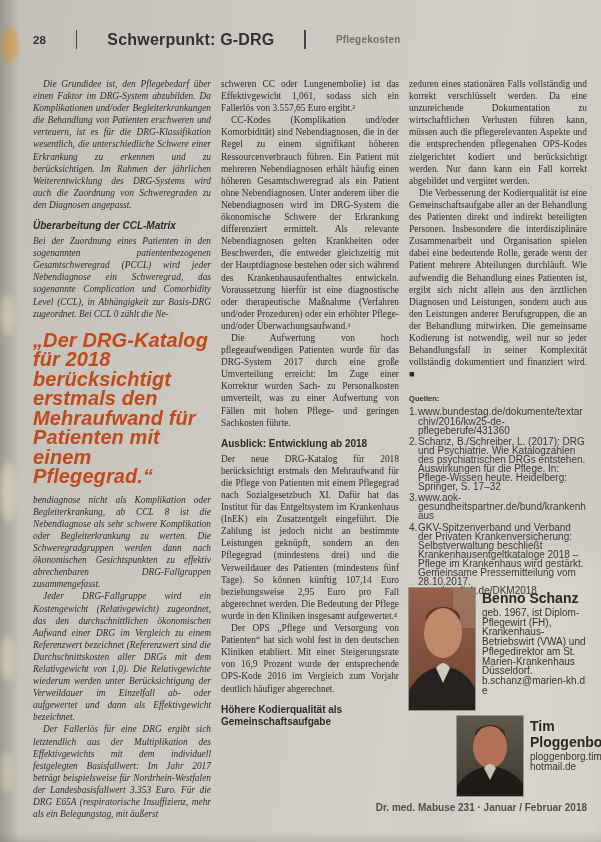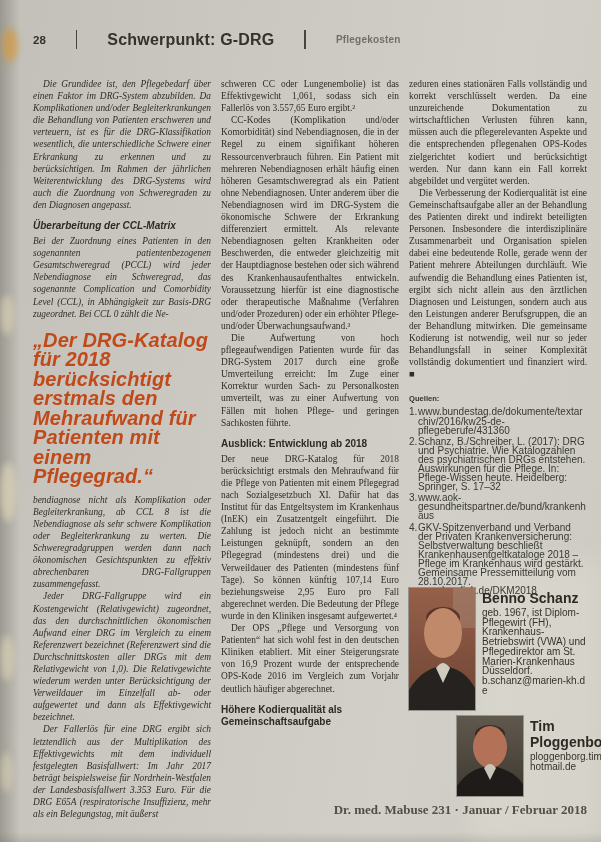--- a/index.html
+++ b/index.html
@@ -60,22 +60,22 @@
   .author1 { top:588px; }
   .author2 { top:716px;padding-left:48px; }
   .author-photo { flex:0 0 66px; background:#555; box-shadow:0 0 0 1px rgba(60,58,50,0.4); }
   .author-photo svg { display:block; width:66px; }
   .author-bio { flex:1; padding-top:2px; }
   .author-name { font-size:14px; font-weight:bold; color:#2b2a24; margin-bottom:2px; }
   .author-text, .author-email { font-size:10px; line-height:9.7px; color:#34332d; }
   .author-email { word-break:break-all; }
 
   
-  .page-footer { position:absolute; right:14px; top:802px; font-family:Liberation Serif, serif;
-    font-size:13px; font-weight:bold; color:#514f48; }
+  .page-footer { position:absolute; right:14px; top:802px; font-family:Liberation Sans, sans-serif;
+    font-size:10px; font-weight:bold; color:#514f48; }
 </style>
 </head>
 <body>
 
 <div class="page">
 
   <div class="edge-left"></div>
   <div class="edge-bottom"></div>
   <div class="mark mark-orange"></div>
   <div class="mark mark-b1"></div>

